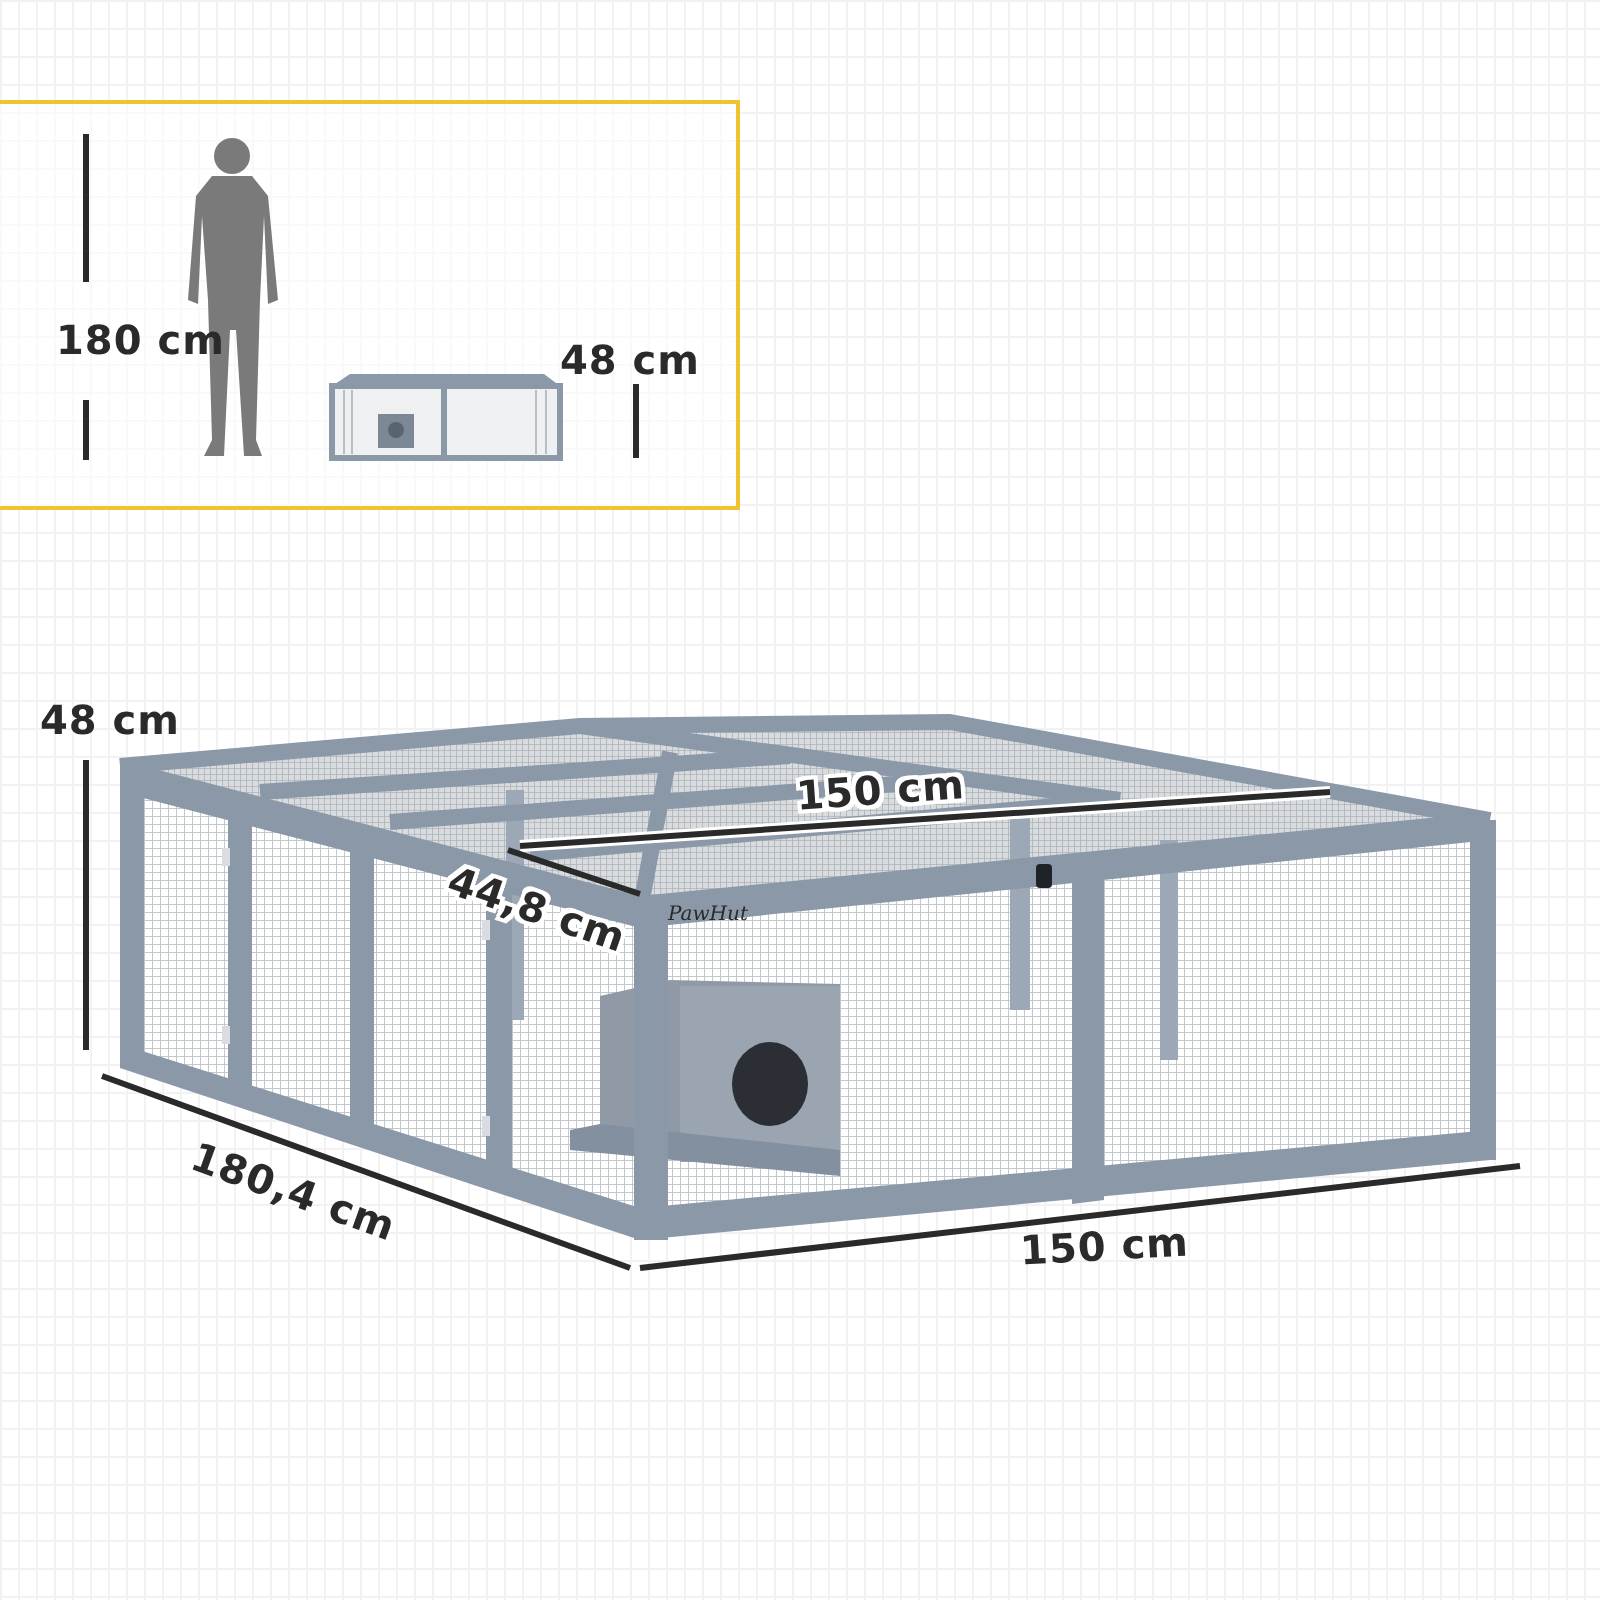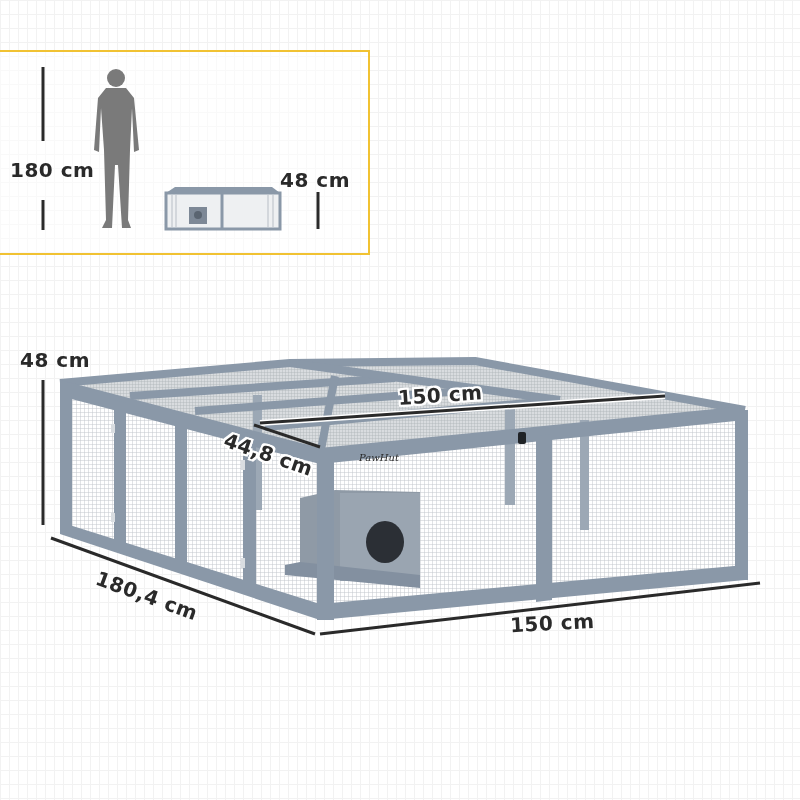--- a/index.html
+++ b/index.html
@@ -134,22 +134,22 @@
       <rect width="3" height="3" fill="#d5d8db"></rect>
       <path d="M0 0 L3 0 M0 0 L0 3" stroke="#9ea4aa" stroke-width="0.8"></path>
     </pattern>
   </defs>
 
   <line x1="260" y1="423" x2="665" y2="396" stroke="#fff" stroke-width="6"></line>
   <line x1="260" y1="423" x2="665" y2="396" stroke="#2a2a2a" stroke-width="3"></line>
   <line x1="254" y1="425" x2="320" y2="447" stroke="#2a2a2a" stroke-width="3"></line>
 </svg>
 
-<div class="abs" style="left:359px;top:452px;font-family:'DejaVu Serif',serif;font-style:italic;font-size:10px;color:#2a2a2a;">PawHut</div>
+<div class="abs" style="left:334px;top:452px;font-family:'DejaVu Serif',serif;font-style:italic;font-size:10px;color:#2a2a2a;">PawHut</div>
 
-<div class="label" style="left:10px;top:160px;">180 cm</div>
+<div class="label" style="left:28px;top:160px;">180 cm</div>
 <div class="label" style="left:280px;top:170px;">48 cm</div>
 
 <div class="label" style="left:20px;top:350px;">48 cm</div>
 <div class="label" style="left:100px;top:568px;transform:rotate(20deg);transform-origin:left top;">180,4 cm</div>
 <div class="label" style="left:510px;top:613px;transform:rotate(-3deg);">150 cm</div>
 <div class="label outlined" style="left:398px;top:385px;transform:rotate(-4deg);">150 cm</div>
 <div class="label outlined" style="left:228px;top:430px;transform:rotate(19deg);transform-origin:left top;">44,8 cm</div>
 
 </body></html>

